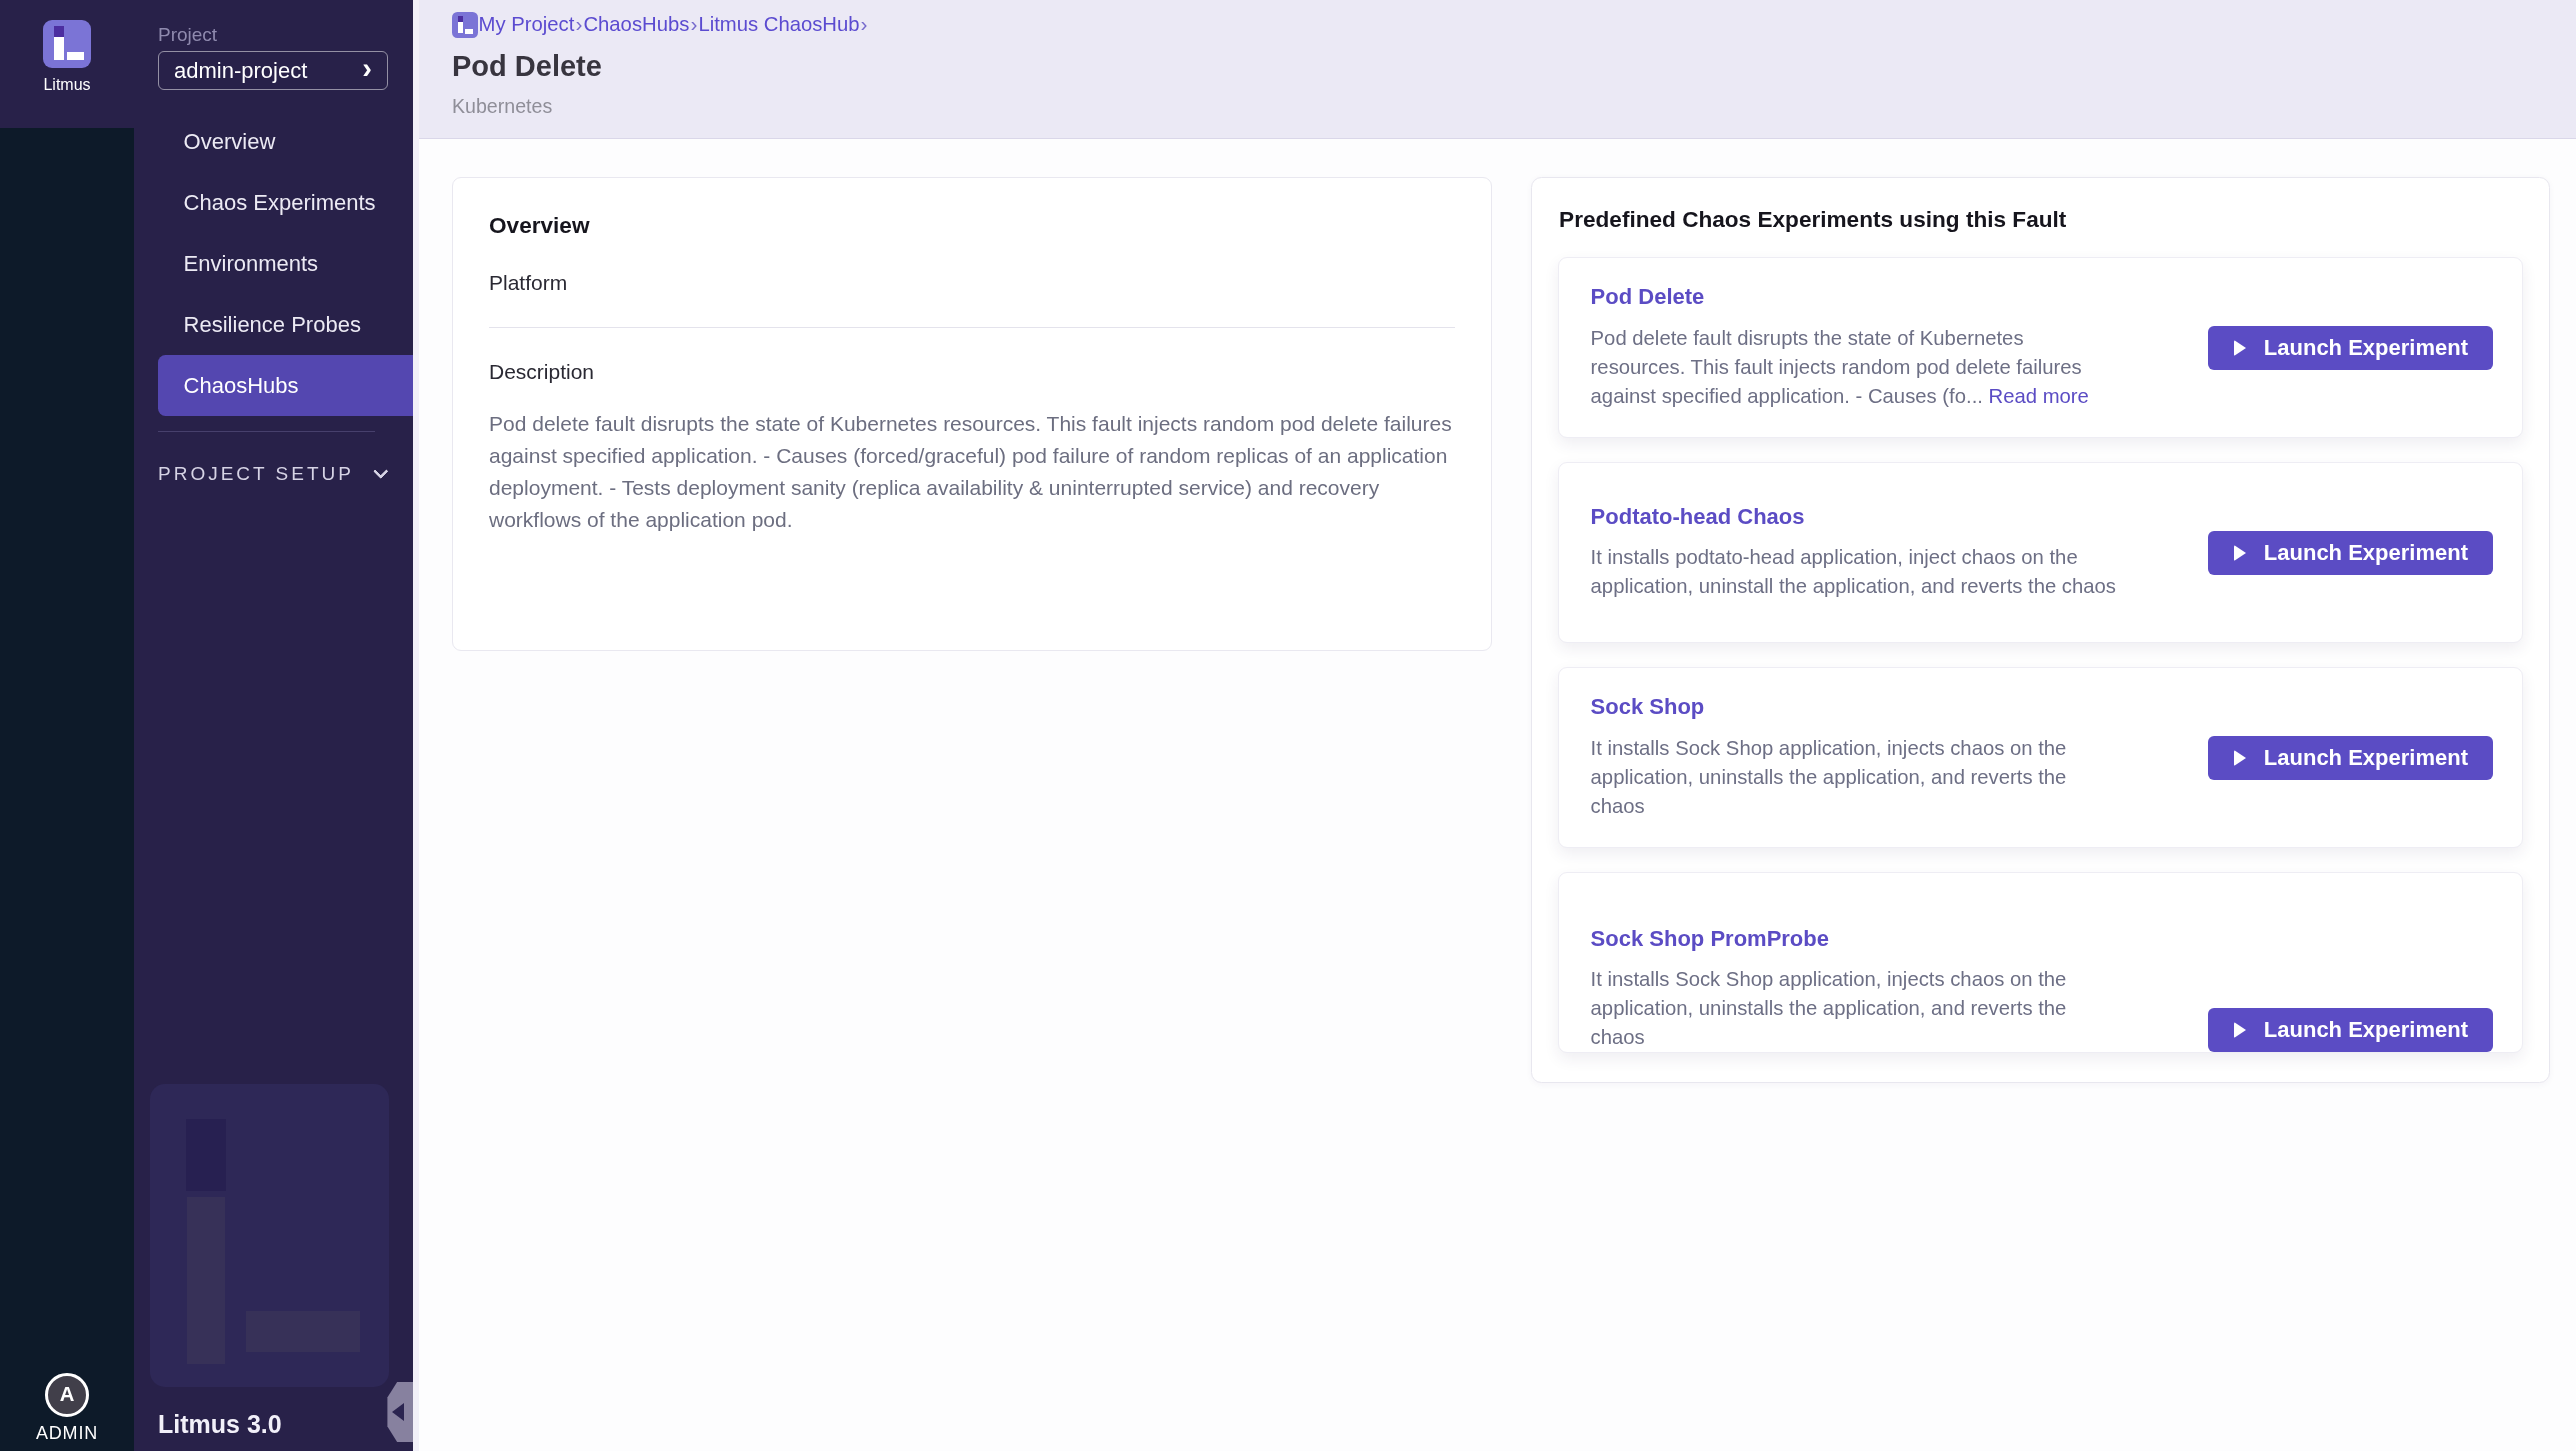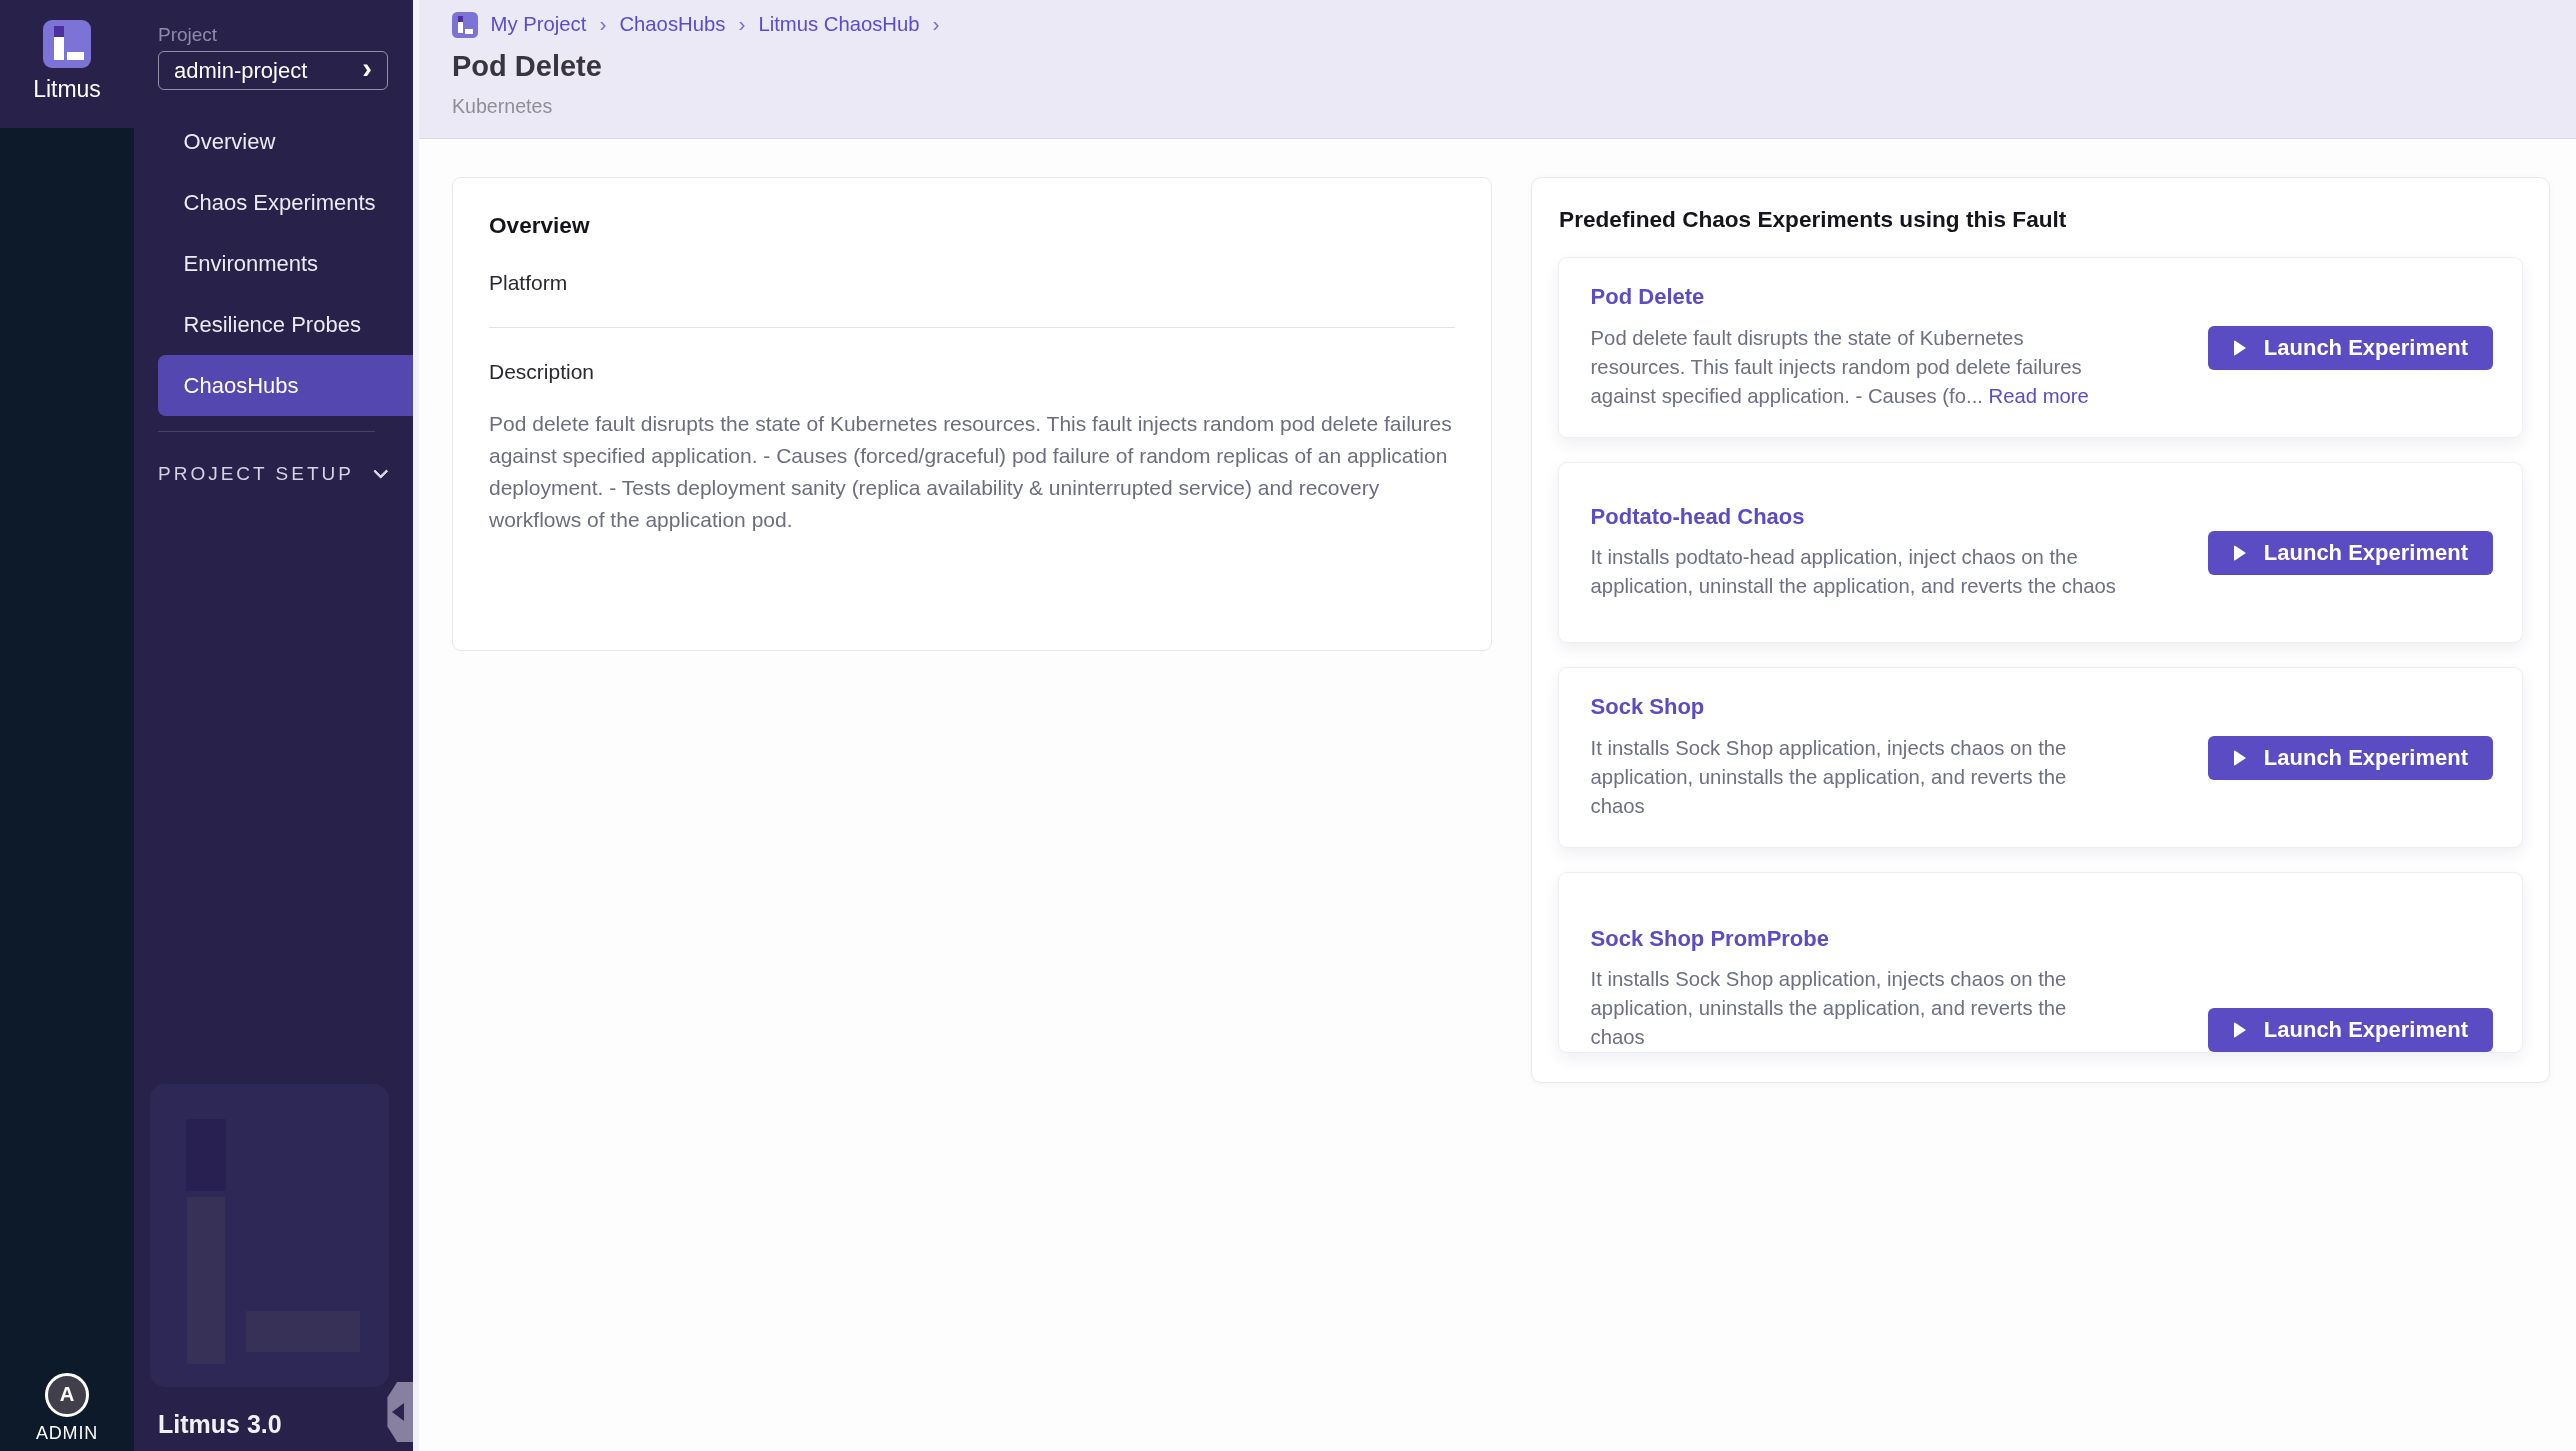--- a/index.html
+++ b/index.html
@@ -21,21 +21,21 @@
     position:relative;
     overflow:hidden;
   }
   
   .rail{position:absolute;left:0;top:0;width:134px;height:1451px;background:var(--rail-bg);z-index:3;}
   .rail-top{height:128px;background:var(--sidebar-bg);display:flex;flex-direction:column;align-items:center;padding-top:19.6px;}
   .logo-box{width:48px;height:48px;border-radius:9px;background:#7b74d6;position:relative;flex:0 0 auto;}
   .logo-box .lg-notch{position:absolute;left:11.3px;top:6.8px;width:9.8px;height:10.5px;background:#4c2ea0;}
   .logo-box .lg-vbar{position:absolute;left:11.3px;top:17.3px;width:9.8px;height:23px;background:#ffffff;}
   .logo-box .lg-hbar{position:absolute;left:24px;top:32px;width:16.6px;height:8.3px;background:#ffffff;}
-  .logo-label{color:#ffffff;font-size:23px;margin-top:8.3px;}
+  .logo-label{color:#ffffff;font-size:16px;margin-top:8.3px;}
   .rail-bottom{position:absolute;left:0;bottom:7.5px;width:134px;display:flex;flex-direction:column;align-items:center;}
   .avatar{width:44px;height:44px;border-radius:50%;border:3.8px solid #ffffff;background:#413f4a;color:#fff;
     display:flex;align-items:center;justify-content:center;font-size:20.3px;font-weight:bold;}
   .avatar-label{color:#ffffff;font-size:18px;margin-top:6px;letter-spacing:0.8px;}
 
   
   .sidebar{position:absolute;left:134px;top:0;width:279px;height:1451px;background:var(--sidebar-bg);z-index:2;}
   .project-label{position:absolute;left:24px;top:24px;font-size:19px;color:#8f8aae;}
   .project-select{position:absolute;left:24px;top:51px;width:230px;height:39px;border:0.8px solid rgba(255,255,255,0.5);
     border-radius:6px;display:flex;align-items:center;justify-content:space-between;padding:0 15px;cursor:pointer;}
@@ -58,21 +58,21 @@
   .collapse-handle{position:absolute;right:0;bottom:9px;width:25.6px;height:60px;background:#87819f;
     clip-path:polygon(100% 0,38% 0,0 26%,0 74%,38% 100%,100% 100%);
     display:flex;align-items:center;justify-content:center;cursor:pointer;z-index:4;}
   .collapse-tri{width:0;height:0;border-top:9px solid transparent;border-bottom:9px solid transparent;
     border-right:12.8px solid #2b2450;margin-right:4.5px;}
   .edge-strip{position:absolute;left:413px;top:0;width:6px;height:1451px;background:#f2f0f8;z-index:1;}
 
   
   .main{position:absolute;left:419px;top:0;right:0;bottom:0;background:#fdfdfe;}
   .page-header{height:139px;background:var(--header-bg);border-bottom:0.8px solid #dad7e9;padding:12px 0 0 33px;}
-  .breadcrumb{display:flex;align-items:center;gap:13px;font-size:20.3px;}
+  .breadcrumb{display:flex;align-items:center;gap:1px;font-size:20.3px;}
   .crumb-logo{width:25.6px;height:25.6px;border-radius:5.3px;background:#7b74d6;position:relative;flex:0 0 auto;}
   .crumb-logo .lg-notch{position:absolute;left:6px;top:3.8px;width:5.3px;height:6px;background:#4c2ea0;}
   .crumb-logo .lg-vbar{position:absolute;left:6px;top:9.8px;width:5.3px;height:11.3px;background:#fff;}
   .crumb-logo .lg-hbar{position:absolute;left:12.8px;top:17.3px;width:8.3px;height:4.5px;background:#fff;}
   .crumb-link{color:var(--link);cursor:pointer;}
   .crumb-sep{color:#7569cd;font-size:21px;transform:translateY(-1.5px);}
   .page-title{font-size:29px;font-weight:bold;color:#38353f;margin-top:12.8px;}
   .page-subtitle{font-size:19.6px;color:#8f8e98;margin-top:11.3px;}
 
   .content{display:flex;align-items:flex-start;padding:38px 25.6px 0 33px;gap:39px;}

